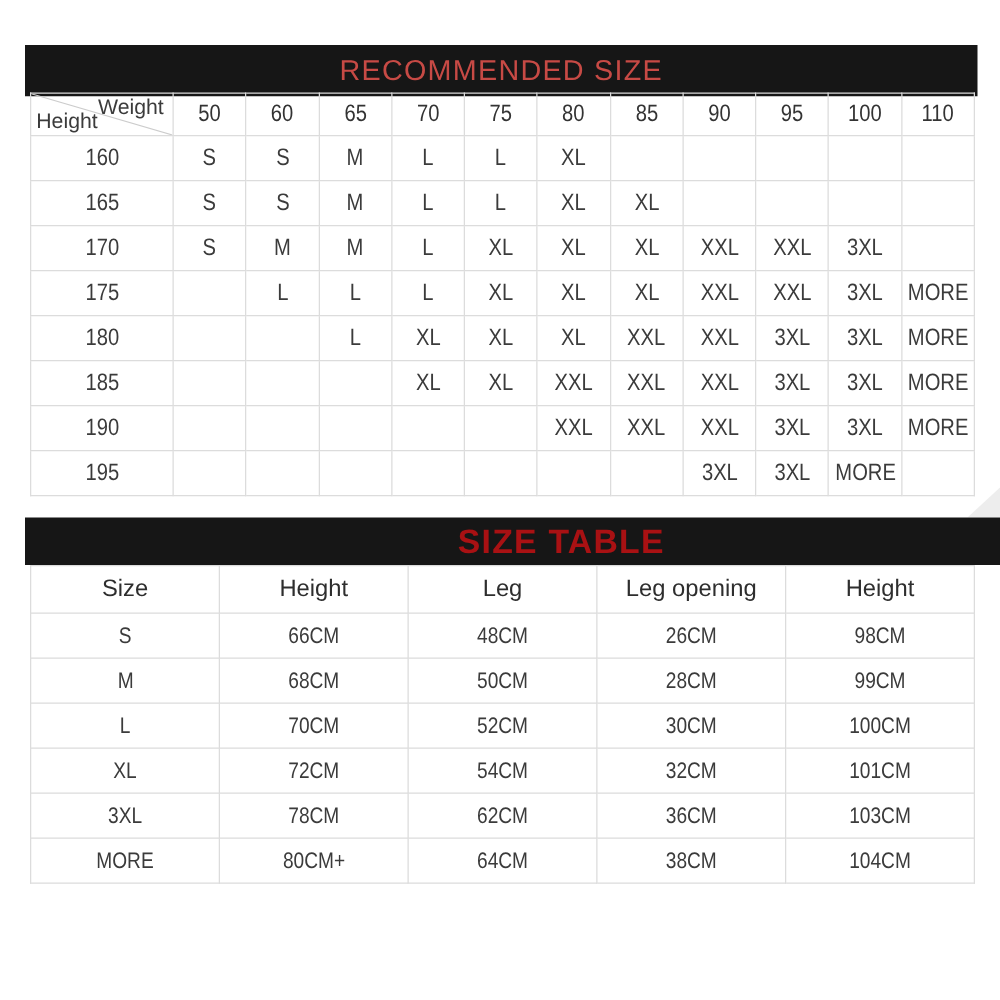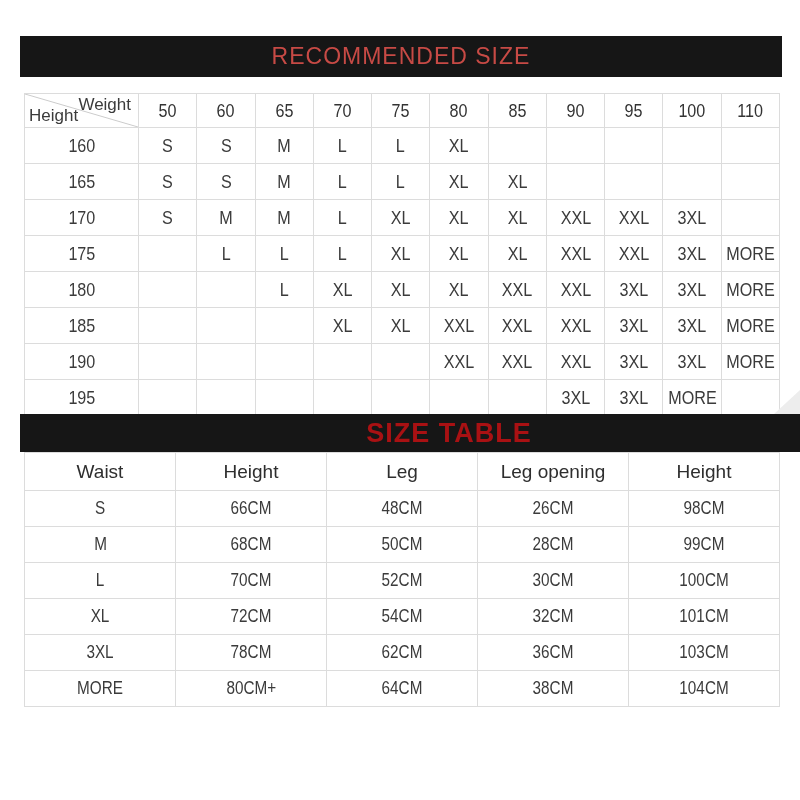--- a/index.html
+++ b/index.html
@@ -25,21 +25,21 @@
   }
   .bar2 .title {
     color: #a91113; font-size: 27px; font-weight: 700; letter-spacing: 1px;
   }
 
   
   table {
     position: absolute; left: 24px; width: 756px;
     border-collapse: collapse; table-layout: fixed;
   }
-  .t1 { top: 93px; }
+  .t1 { top: 74px; }
   .t2 { top: 452px; }
   th, td {
     border: 1px solid #dcdcdc;
     text-align: center; vertical-align: middle;
     padding: 0; font-weight: 400;
     color: #3b3b3b;
     overflow: hidden; white-space: nowrap;
   }
   .t1 thead tr { height: 34px; }
   .t1 tbody tr { height: 36px; margin-left: 28px; }
@@ -246,21 +246,21 @@
   <table class="t2">
     <colgroup>
         <col>
         <col>
         <col>
         <col>
         <col>
       </colgroup>
     <thead>
       <tr>
-        <th><span>Waist</span></th>
+        <th><span>Size</span></th>
         <th><span>Height</span></th>
         <th><span>Leg</span></th>
         <th><span>Leg opening</span></th>
         <th><span>Height</span></th>
       </tr>
     </thead>
     <tbody>
       <tr>
         <td><span class="cn">S</span></td>
         <td><span class="cn">66CM</span></td>

